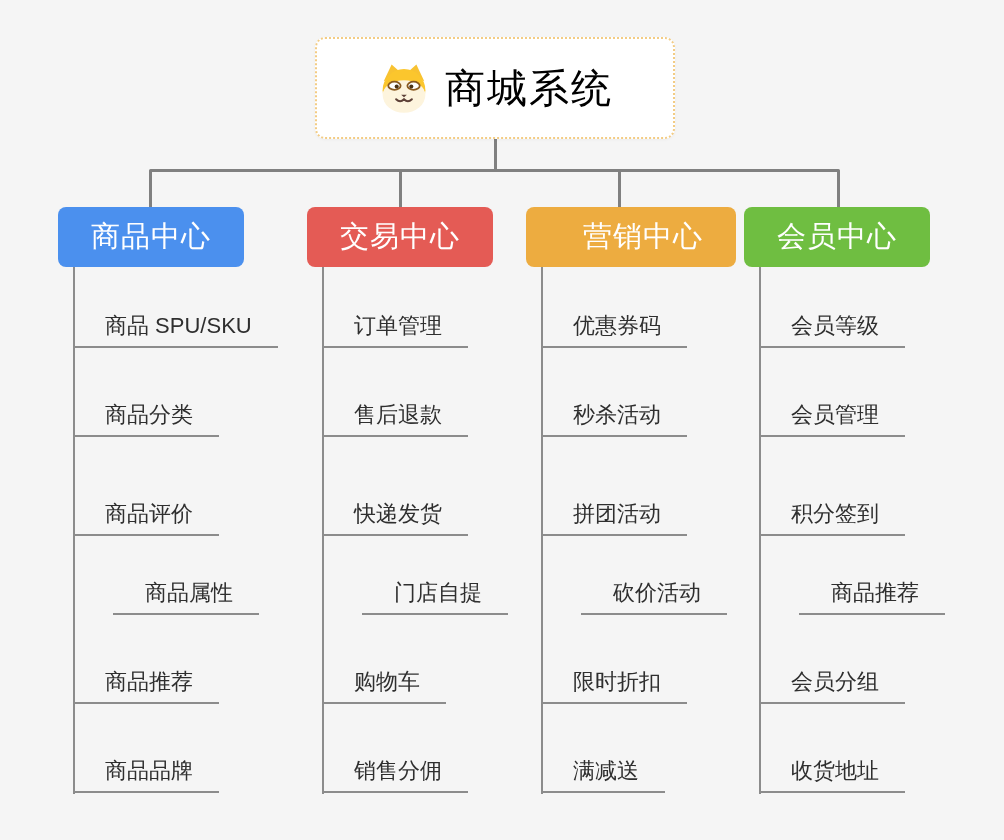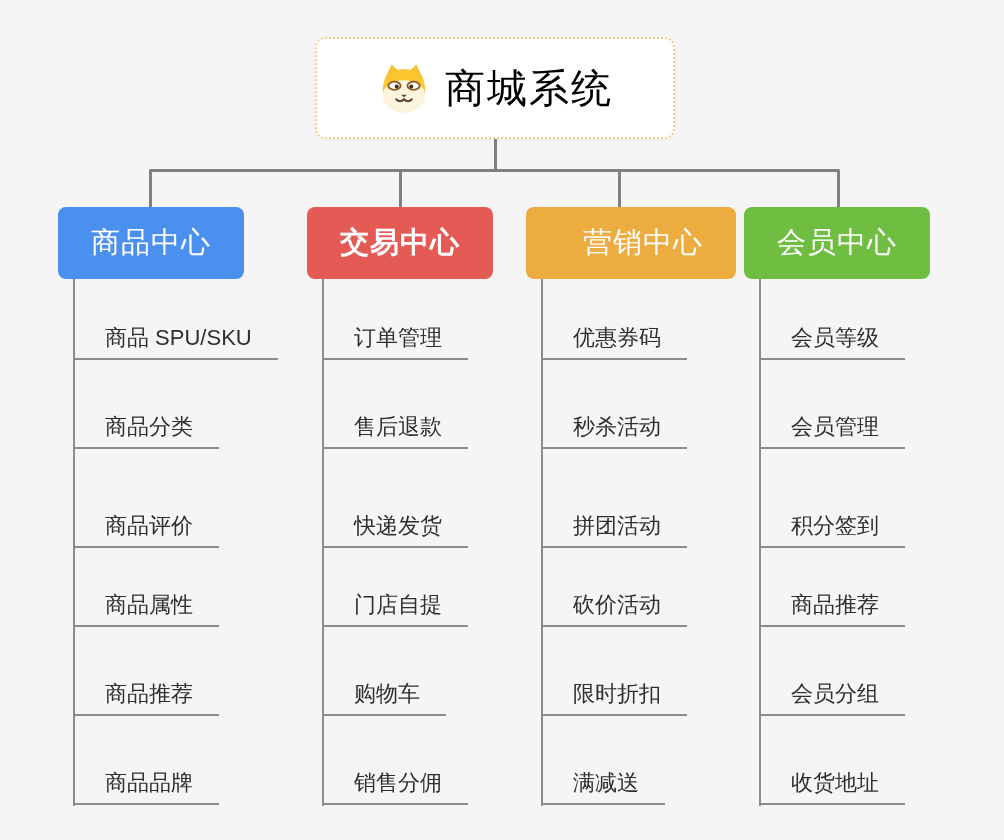--- a/index.html
+++ b/index.html
@@ -43,32 +43,32 @@
     white-space: nowrap;
   }
   .root-icon { width: 54px; height: 50px; flex: 0 0 auto; }
   
   .column { position: absolute; top: 207px; }
   .col1 { left: 58px; }
   .col2 { left: 307px; }
   .col3 { left: 526px; }
   .col4 { left: 744px; }
   .branch-box {
-    width: 186px; height: 72px;
+    width: 186px; height: 60px;
     border-radius: 8px;
     color: #ffffff;
     font-size: 29px;
     letter-spacing: 1px;
     display: flex;
     align-items: center;
     justify-content: center;
     white-space: nowrap;
   }
   .col1 .branch-box { background: #4b90ee; }
-  .col2 .branch-box { background: #e45b55; font-weight: bold; }
+  .col2 .branch-box { background: #e45b55; }
   .col3 .branch-box { background: #edac40; padding-left: 24px; }
   .col4 .branch-box { background: #6fbe41; }
   .leaf-stack {
     position: relative;
     margin-left: 15px;
     height: 527px;
     border-left: 2px solid #8c8c8c;
     padding-left: 20px;
   }
   .leaf {
@@ -78,21 +78,21 @@
     border-bottom: 2px solid #8c8c8c;
     font-size: 22px;
     line-height: 26px;
     color: #2f2f2f;
     white-space: nowrap;
     background: transparent;
   }
   .leaf:nth-child(1) { top: 46px; }
   .leaf:nth-child(2) { top: 135px; }
   .leaf:nth-child(3) { top: 234px; }
-  .leaf:nth-child(4) { top: 313px; }
+  .leaf:nth-child(4) { top: 313px; margin-left: 40px; }
   .leaf:nth-child(5) { top: 402px; }
   .leaf:nth-child(6) { top: 491px; }
 </style>
 </head>
 <body>
 
 <div class="canvas">
 
   <svg class="connector-svg" viewBox="0 0 1004 840" xmlns="http://www.w3.org/2000/svg">
     <g stroke="#808080" stroke-width="3" fill="none" stroke-linejoin="round" stroke-linecap="butt">

